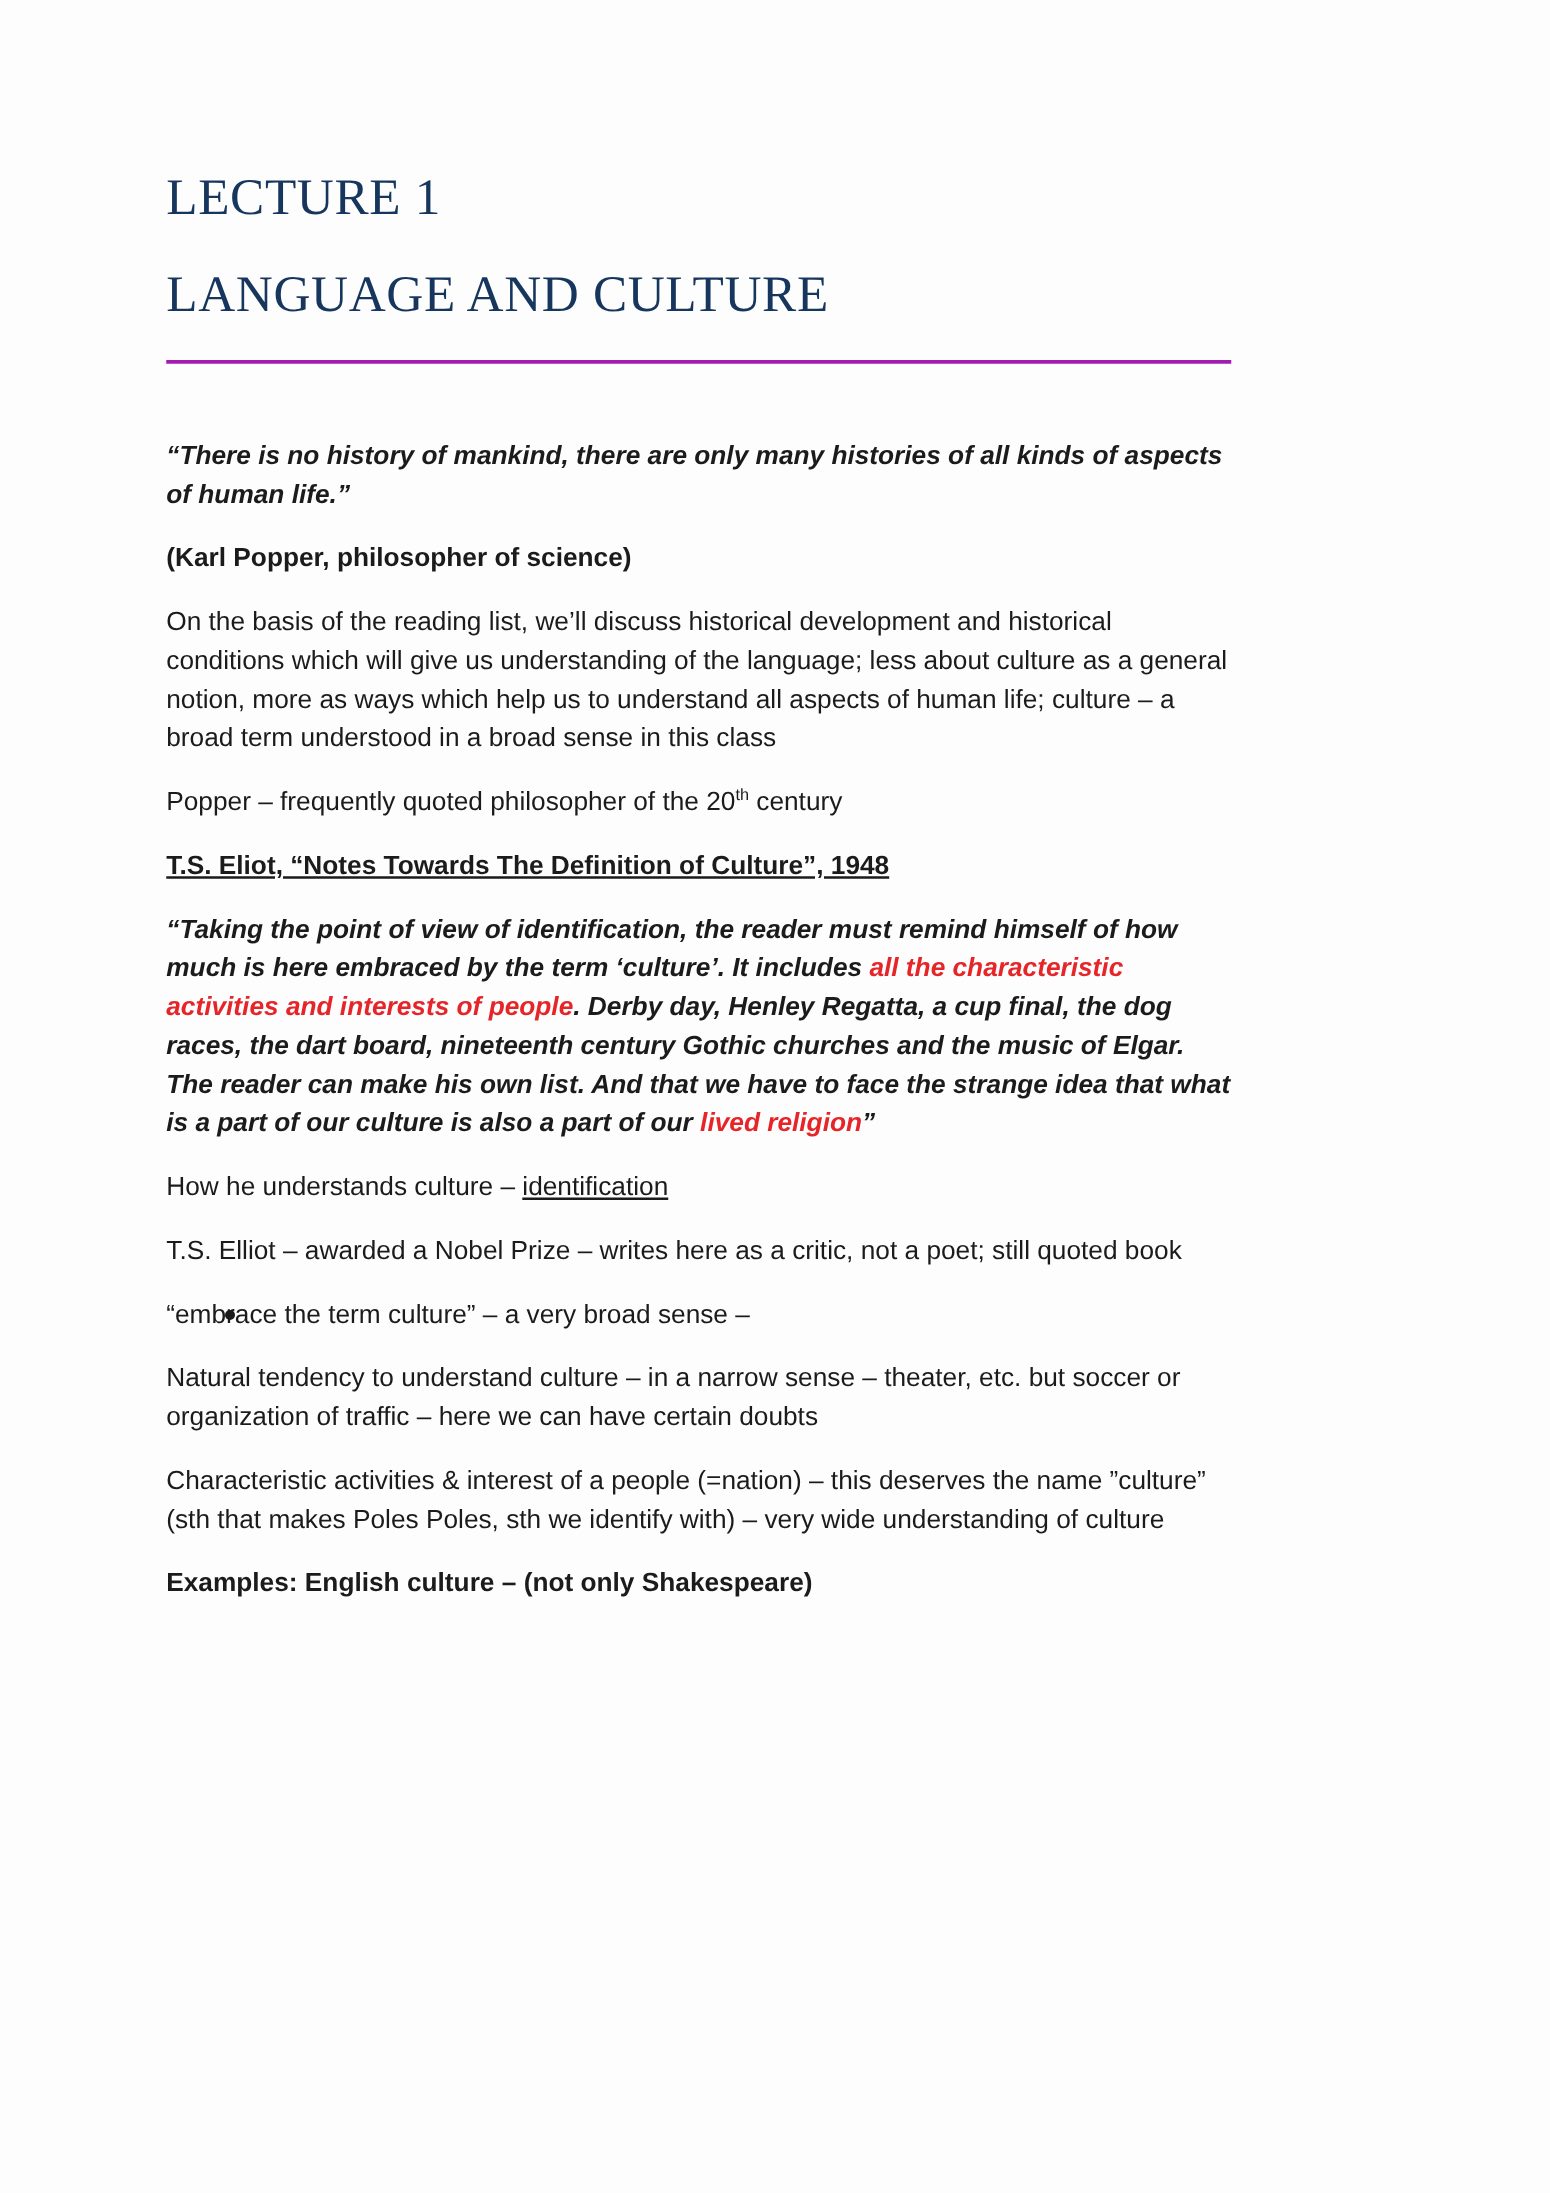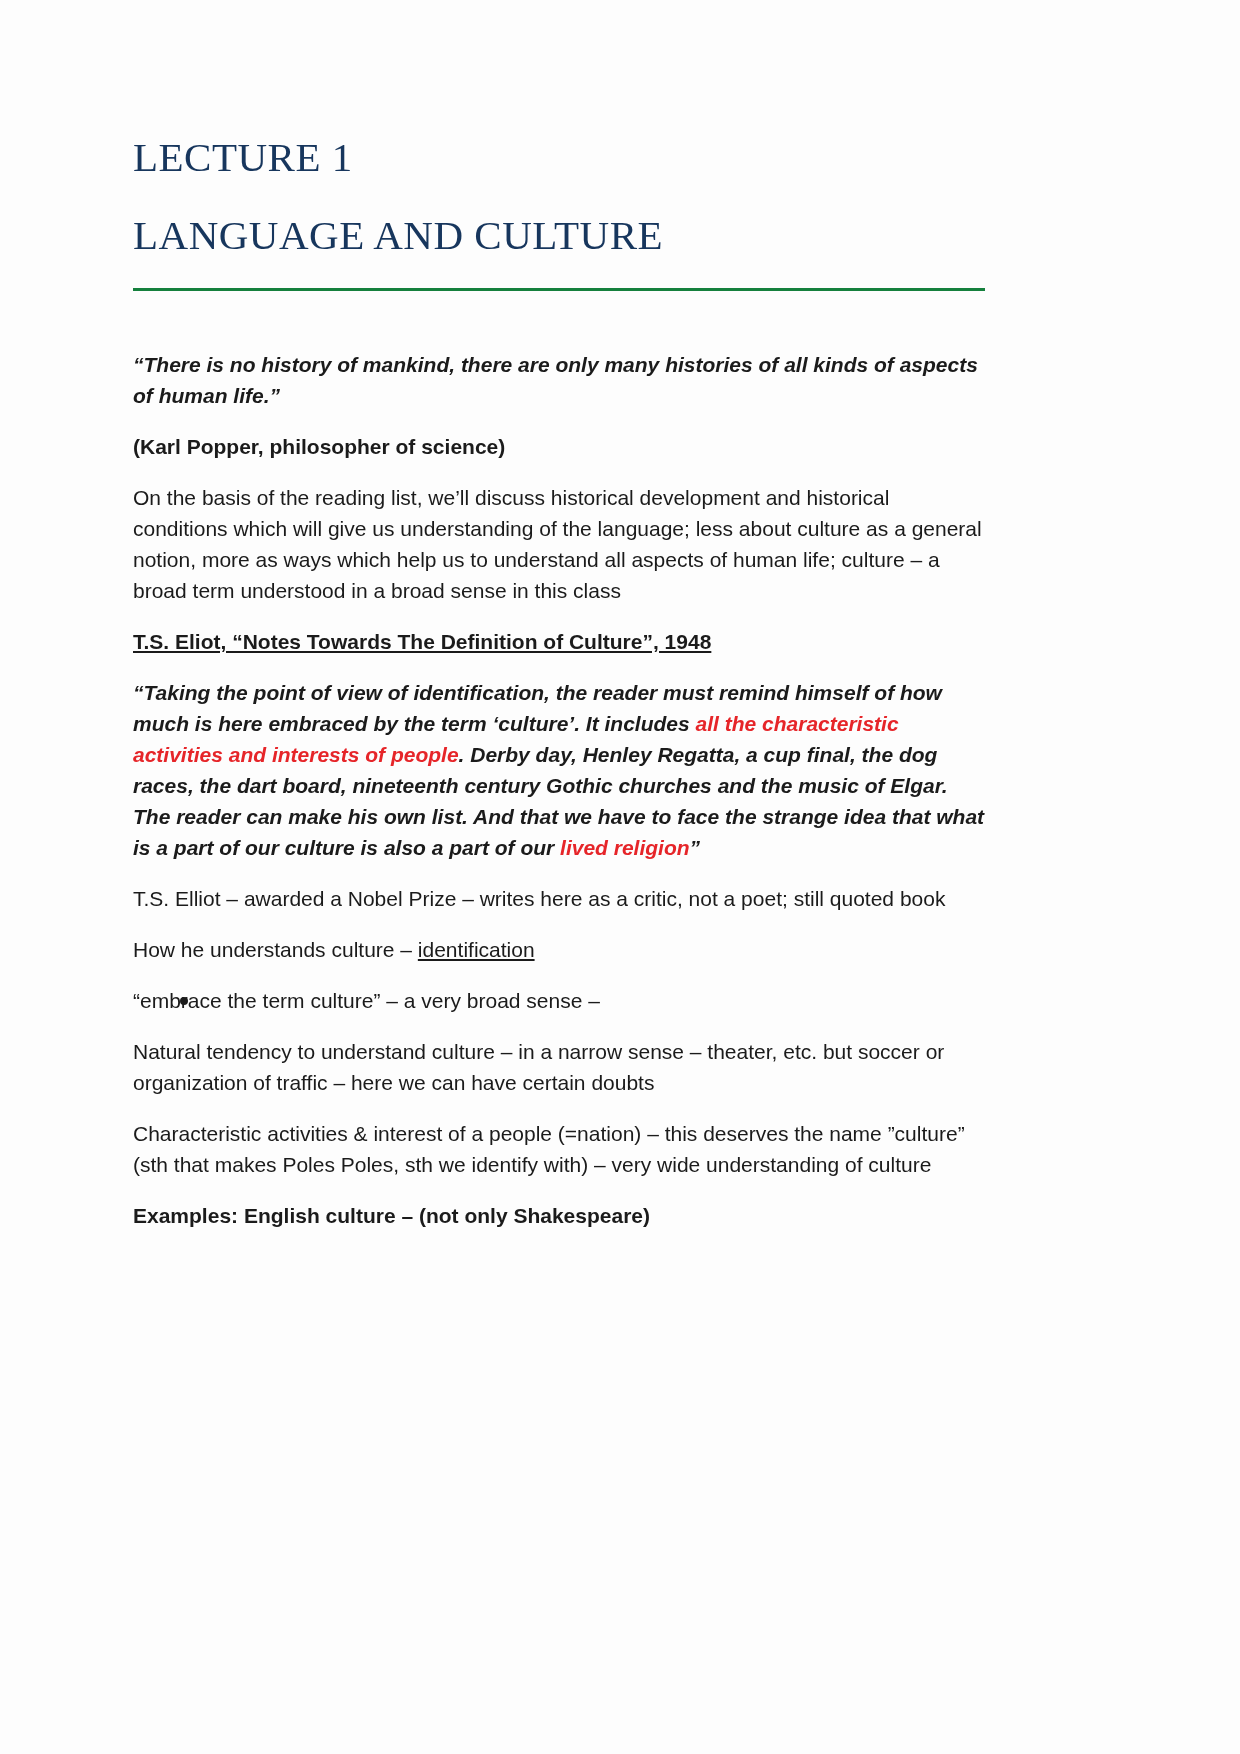--- a/index.html
+++ b/index.html
@@ -20,21 +20,21 @@
     top: 118px;
     width: 852px;
   }
   .doc-title {
     font-family: "Liberation Serif", "DejaVu Serif", serif;
     font-size: 41px;
     line-height: 78px;
     font-weight: 400;
     letter-spacing: 0.5px;
     color: #17365d;
-    border-bottom: 3px solid #15803d;
+    border-bottom: 3px solid #a21caf;
     padding-bottom: 14px;
     margin: 0 0 58px 0;
   }
   .doc-title .t-line { display: block; }
   p {
     font-size: 21px;
     line-height: 31px;
     margin: 13px 0 20px 0;
   }
   .quote {
@@ -83,28 +83,29 @@
     <span class="t-line">LECTURE 1</span>
     <span class="t-line">LANGUAGE AND CULTURE</span>
   </h1>
 
   <p class="quote">“There is no history of mankind, there are only many histories of all kinds of aspects of human life.”</p>
 
   <p class="bold">(Karl Popper, philosopher of science)</p>
 
   <p>On the basis of the reading list, we’ll discuss historical development and historical conditions which will give us understanding of the language; less about culture as a general notion, more as ways which help us to understand all aspects of human life; culture – a broad term understood in a broad sense in this class</p>
 
+  <p><span>Popper – frequently quoted philosopher of the 20</span><sup>th</sup><span> century</span></p>
 
   <p class="heading"><span class="u">T.S. Eliot, “Notes Towards The Definition of Culture”, 1948</span></p>
 
   <p class="quote"><span>“Taking the point of view of identification, the reader must remind himself of how much is here embraced by the term ‘culture’. It includes </span><span class="red">all the characteristic activities and interests of people</span><span>. Derby day, Henley Regatta, a cup final, the dog races, the dart board, nineteenth century Gothic churches and the music of Elgar. The reader can make his own list. And that we have to face the strange idea that what is a part of our culture is also a part of our </span><span class="red">lived religion</span><span>”</span></p>
 
+  <p><span>How he understands culture – </span><span class="u">identification</span></p>
+
   <p>T.S. Elliot – awarded a Nobel Prize – writes here as a critic, not a poet; still quoted book</p>
-
-  <p><span>How he understands culture – </span><span class="u">identification</span></p>
 
   <ul class="bullets">
     <li><span class="dot"></span></li>
   </ul>
 
   <p>“embrace the term culture” – a very broad sense –</p>
 
   <p>Natural tendency to understand culture – in a narrow sense – theater, etc. but soccer or organization of traffic – here we can have certain doubts</p>
 
   <p>Characteristic activities &amp; interest of a people (=nation) – this deserves the name ”culture” (sth that makes Poles Poles, sth we identify with) – very wide understanding of culture</p>

